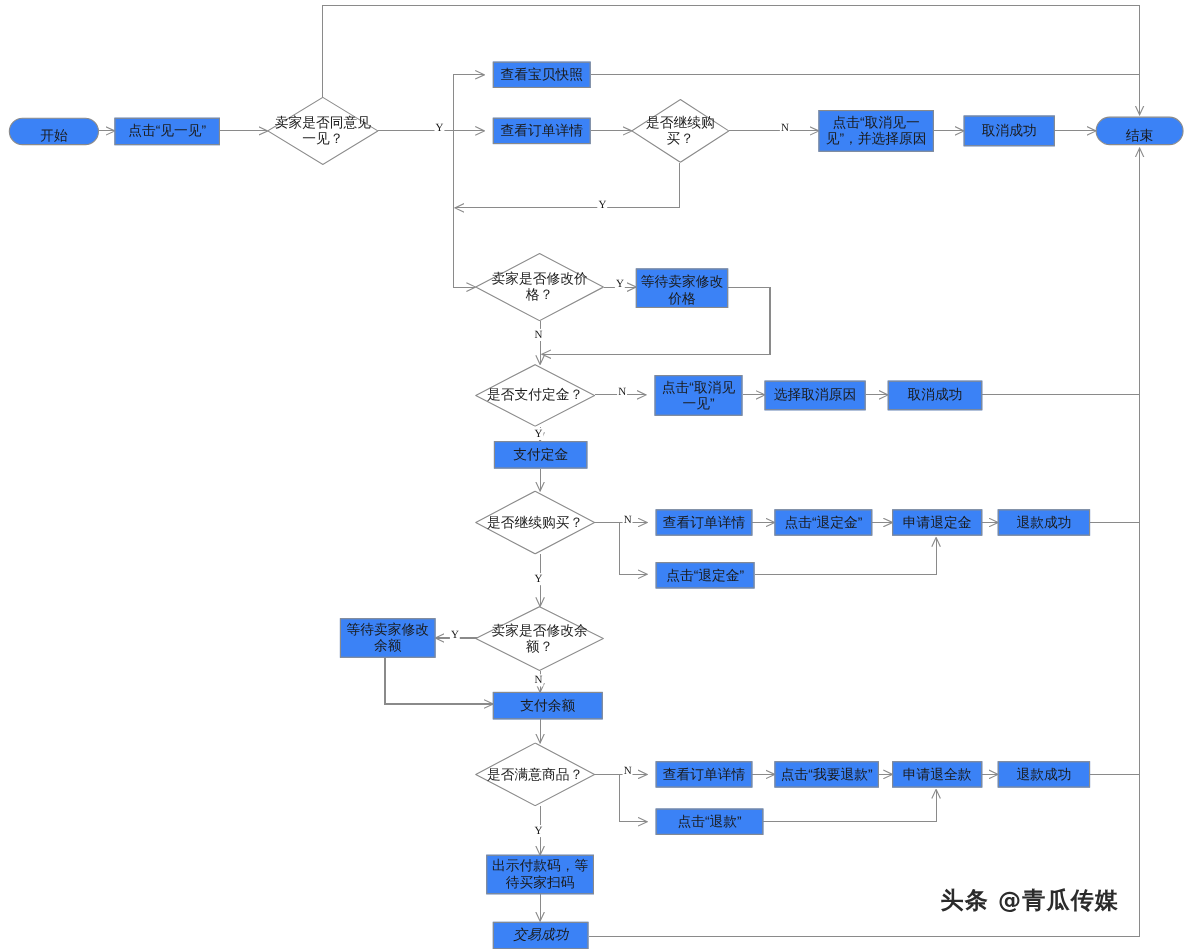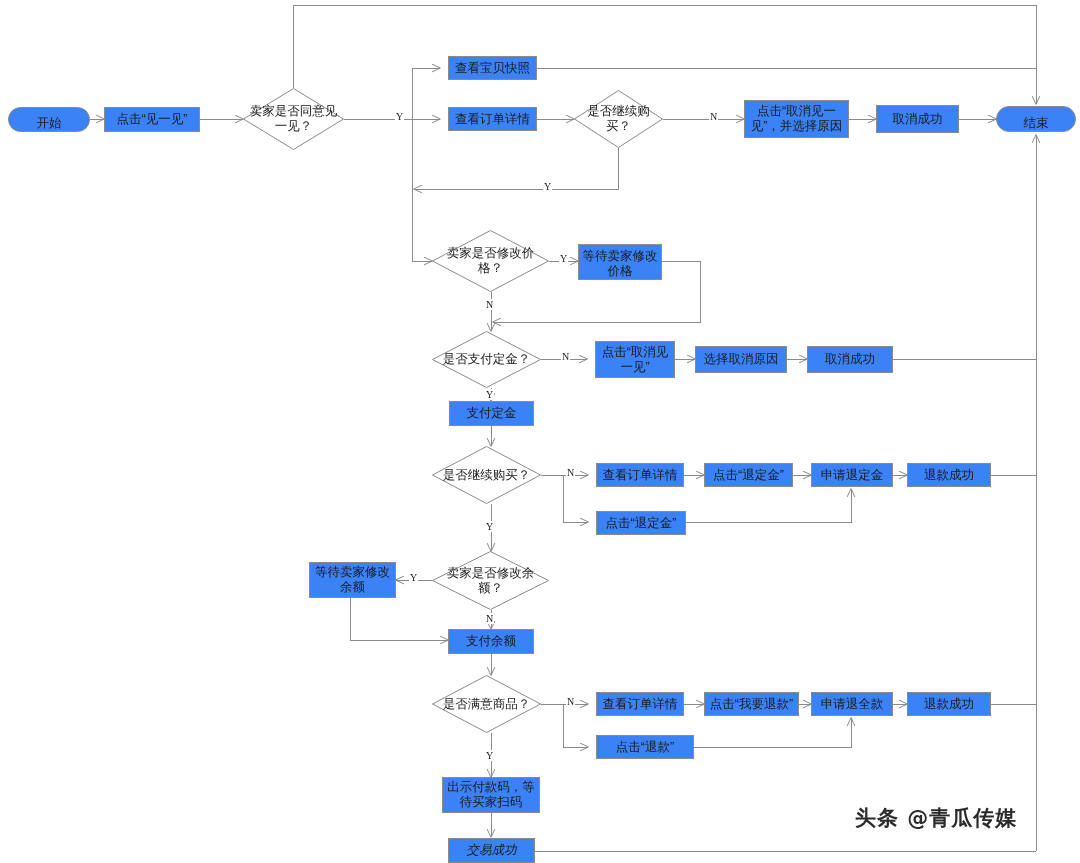--- a/index.html
+++ b/index.html
@@ -220,21 +220,21 @@
     <svg width="117" height="59">
       <polygon points="58.5,0.5 116.5,29.5 58.5,58.5 0.5,29.5" fill="#fff" stroke="#8a8a8a" stroke-width="1"></polygon>
     </svg>
     <span class="dlabel" style="width:104px;">卖家是否修改余额？</span>
   </div>
 
   <div class="node rect" style="left:309px;top:562px;width:87px;height:36px;">
     <span>等待卖家修改余额</span>
   </div>
 
-  <div class="node rect" style="left:448px;top:629px;width:86px;height:25px;">
+  <div class="node rect" style="left:448px;top:629px;width:100px;height:25px;">
     <span>支付余额</span>
   </div>
 
   <div class="node diam" style="left:432px;top:675px;width:109px;height:58px;">
     <svg width="109" height="58">
       <polygon points="54.5,0.5 108.5,29 54.5,57.5 0.5,29" fill="#fff" stroke="#8a8a8a" stroke-width="1"></polygon>
     </svg>
     <span class="dlabel" style="width:100px;">是否满意商品？</span>
   </div>
 

